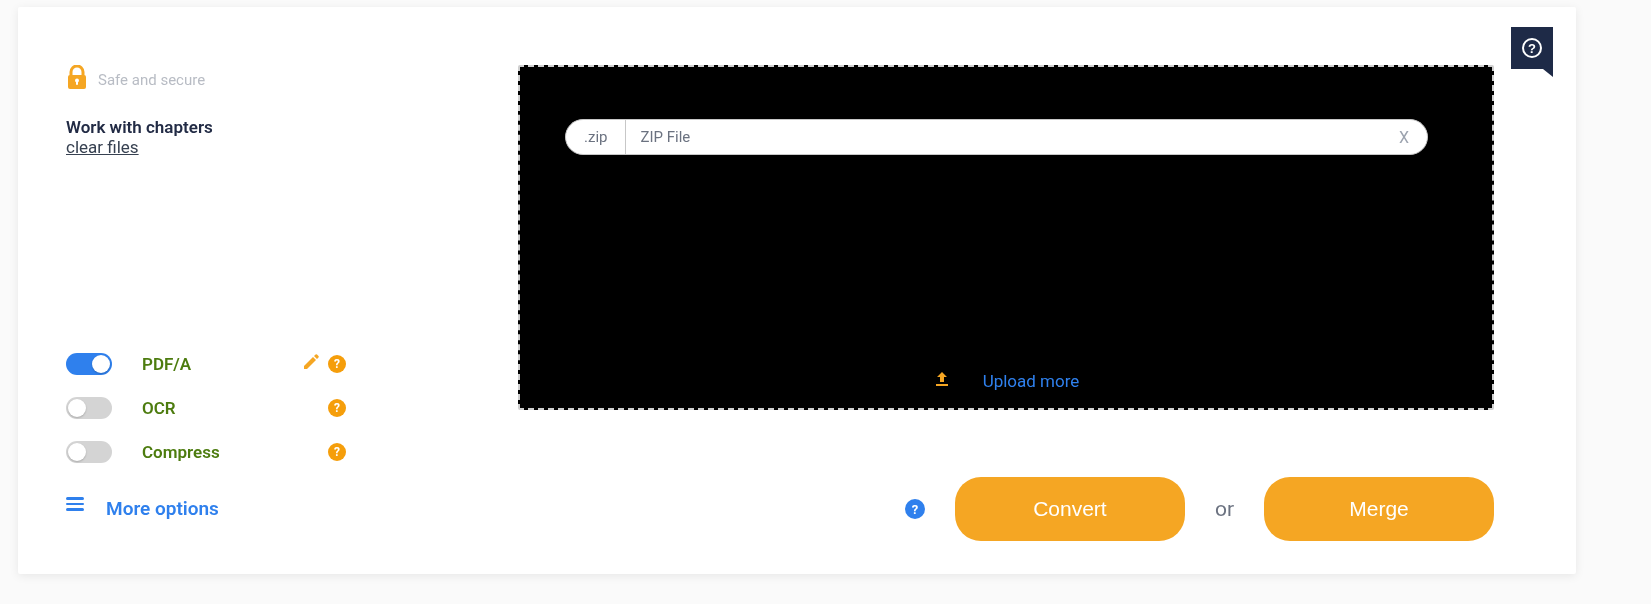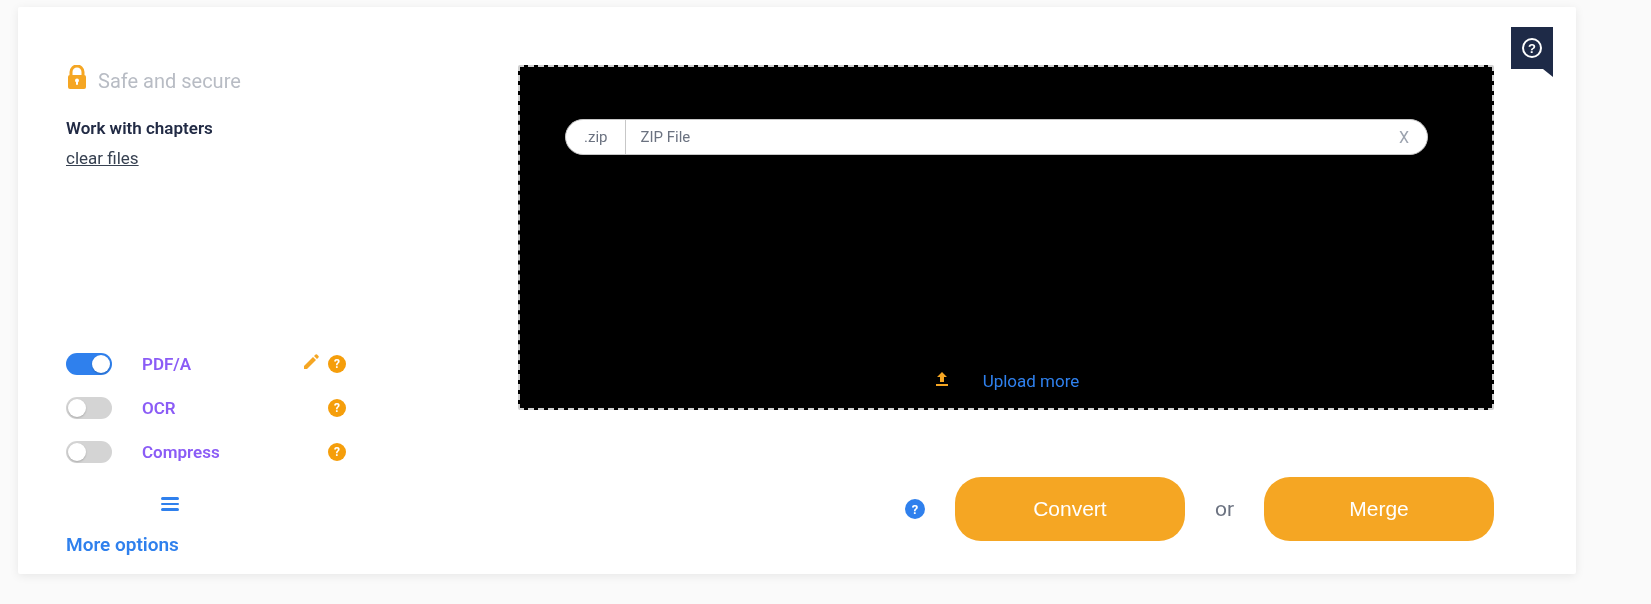--- a/index.html
+++ b/index.html
@@ -25,31 +25,31 @@
     position: absolute;
     top: 58px;
     left: 48px;
     width: 350px;
   }
   .secure-row {
     display: flex;
     align-items: center;
     gap: 10px;
     color: #b8bcc4;
-    font-size: 20px;
+    font-size: 15px;
   }
   .lock-icon { color: #f59e0b; }
   .chapters {
     margin-top: 22px;
     color: #222b45;
     font-weight: 600;
     font-size: 17px;
   }
   .clear-files {
-    margin-top: 10px;
+    margin-top: 0;
     display: inline-block;
     color: #374151;
     font-size: 17px;
     text-decoration: underline;
     cursor: pointer;
   }
   .toggles {
     position: absolute;
     top: 335px;
     left: 48px;
@@ -76,45 +76,44 @@
     width: 18px;
     height: 18px;
     border-radius: 50%;
     background: #fff;
     box-shadow: 0 1px 2px rgba(0,0,0,0.2);
   }
   .toggle.on .toggle-knob { right: 2px; }
   .toggle.off .toggle-knob { left: 2px; }
   .toggle-label {
     margin-left: 30px;
-    color: #8b5cf6;
+    color: #4d7c0f;
     font-weight: 600;
     font-size: 17px;
     flex: 1;
   }
   .toggle-actions { display: flex; gap: 8px; align-items: center; margin-right: 50px;}
   .pencil-icon { color: #f59e0b; cursor: pointer; }
   .help-dot {
     width: 18px; height: 18px; border-radius: 50%;
     background: #f59e0b; color: #fff; font-size: 12px; font-weight: bold;
     display: inline-flex; align-items: center; justify-content: center;
     cursor: pointer;
   }
   .more-options {
     position: absolute;
     left: 48px;
     top: 490px;
     display: flex;
-    align-items: flex-end;
+    align-items: flex-start;
     gap: 22px;
     color: #2f80ed;
     font-weight: 600;
     font-size: 19px;
     cursor: pointer;
-    flex-direction: column;
   }
   .hamburger {
     width: 18px;
     display: flex;
     flex-direction: column;
     gap: 3px;
   }
   .hamburger span {
     height: 2.5px; background: #2f80ed; border-radius: 2px;
   }

